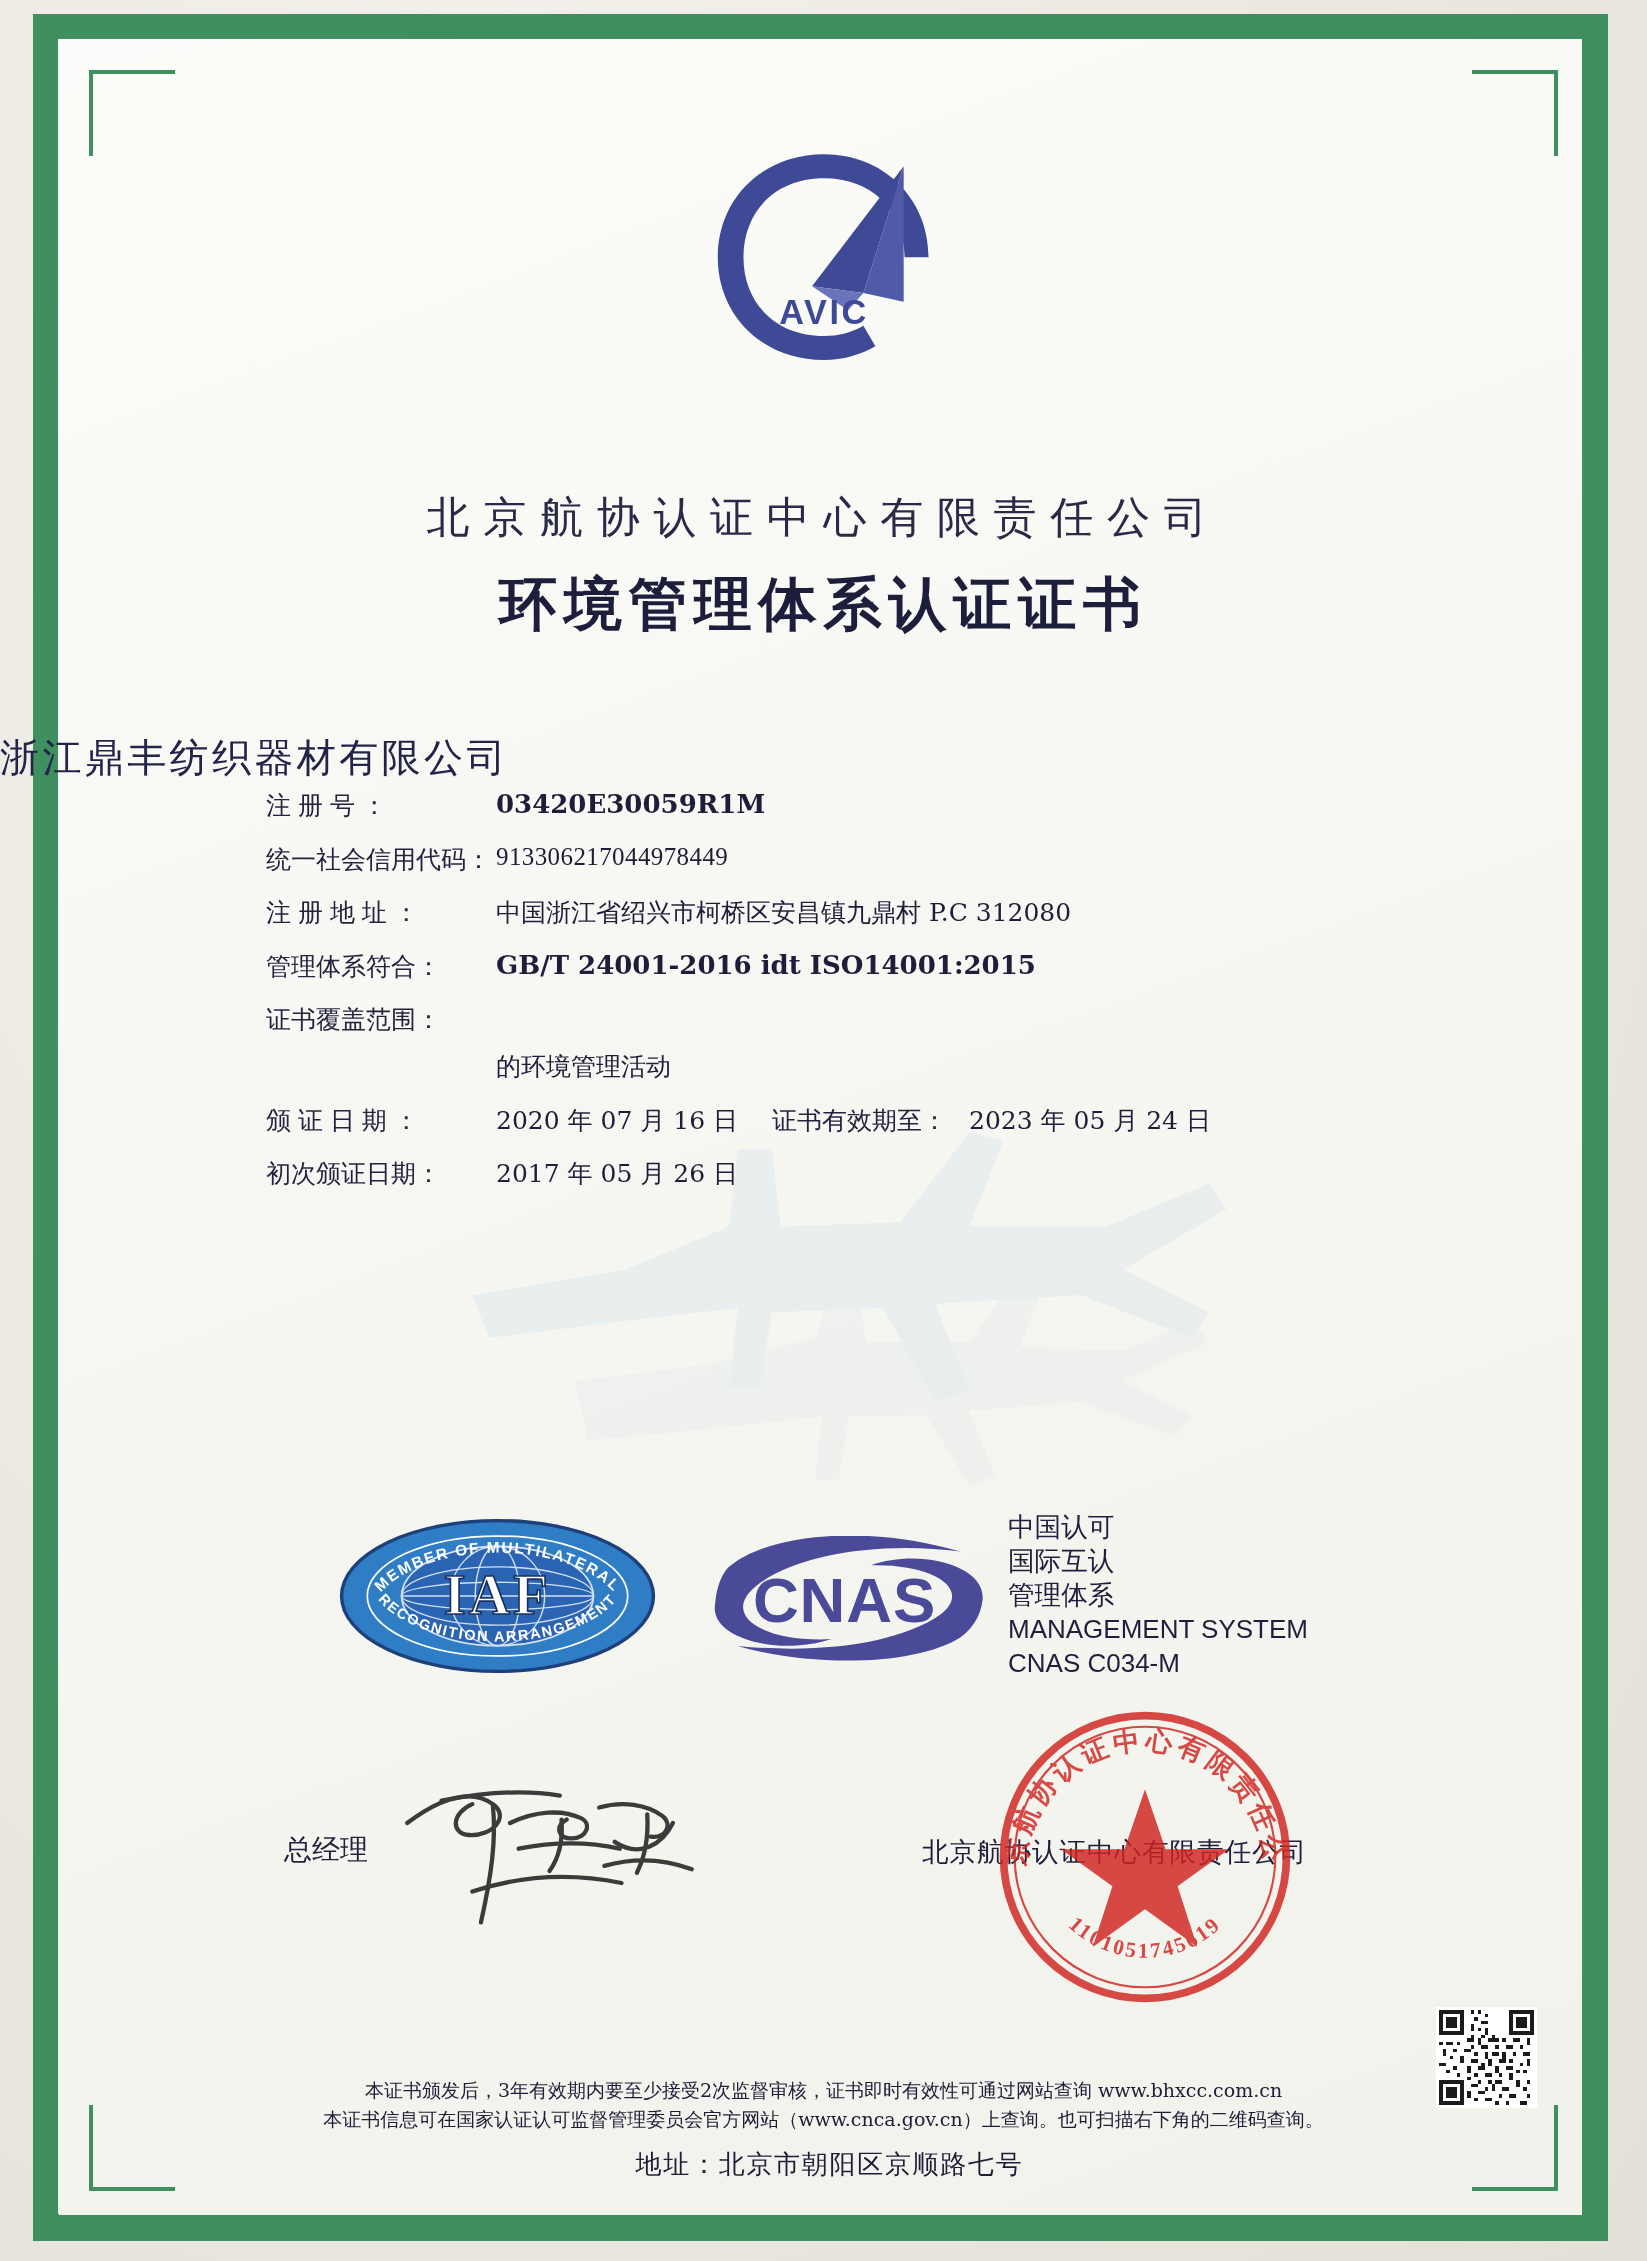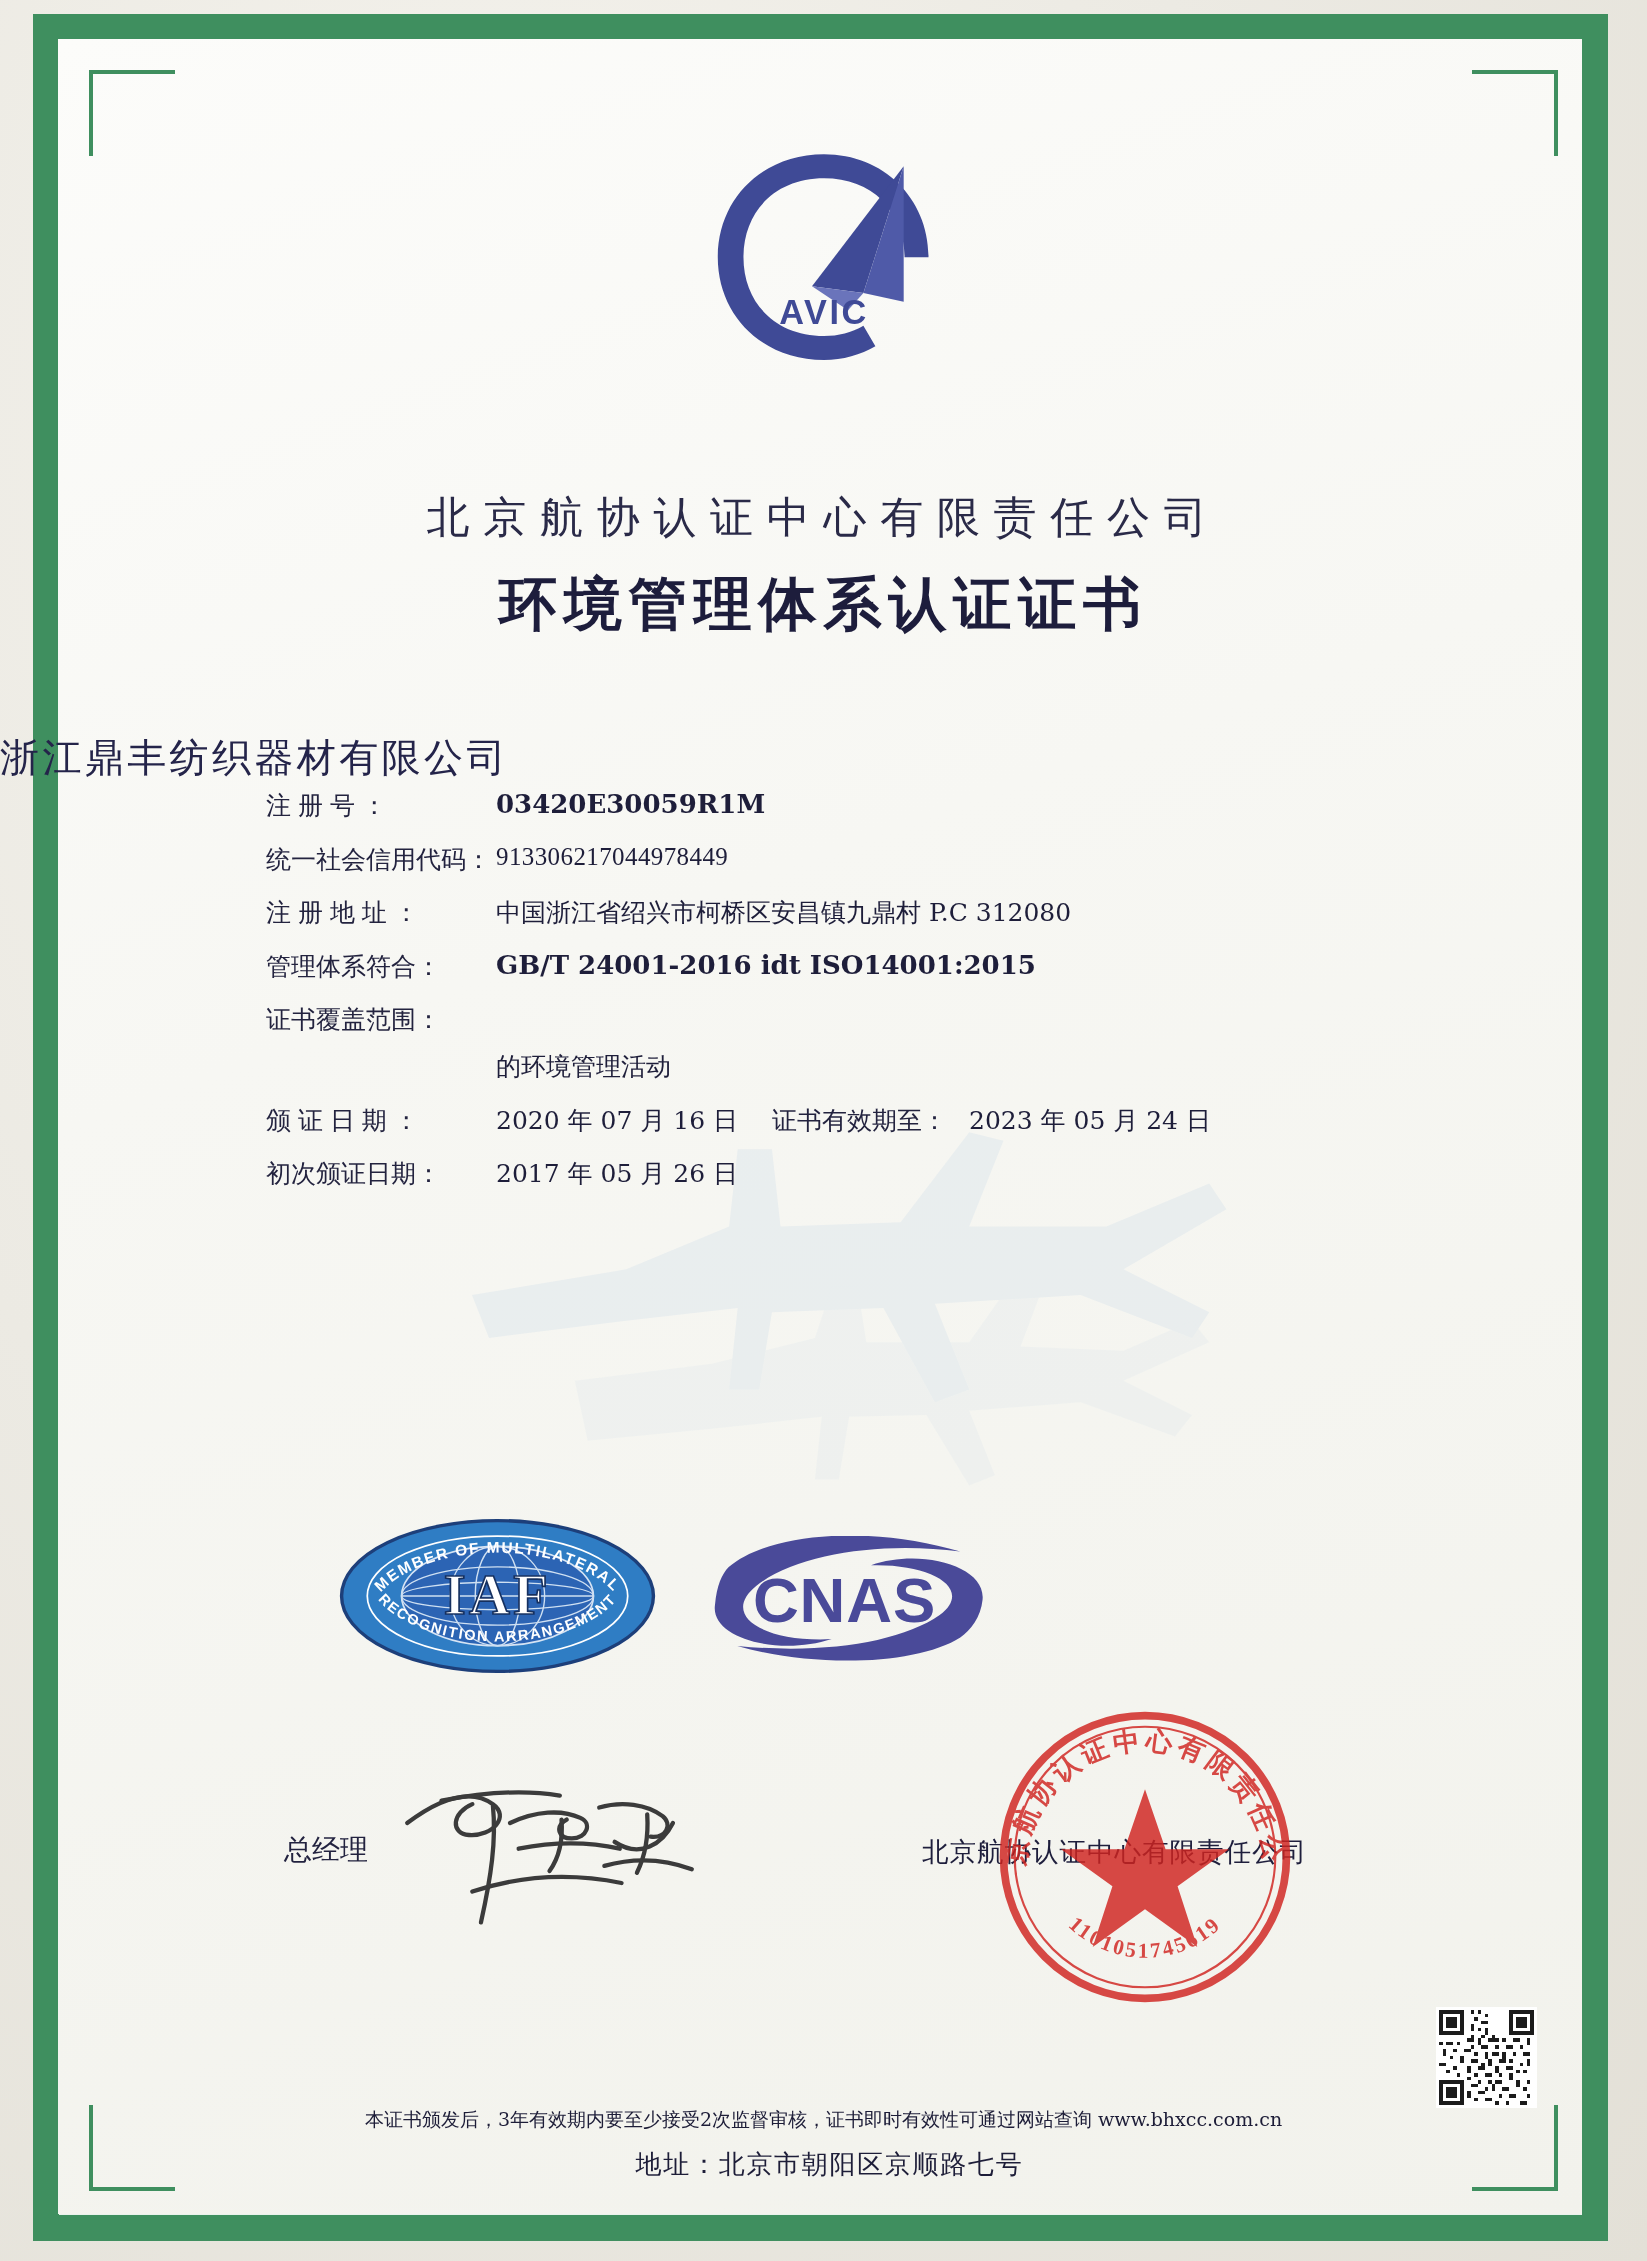--- a/index.html
+++ b/index.html
@@ -322,20 +322,27 @@
     </text>
     <text x="185" y="112" text-anchor="middle" font-family="Liberation Serif, serif" font-size="66" font-weight="bold" fill="#ffffff" stroke="#16305f" stroke-width="2" letter-spacing="4">IAF</text>
   </svg>
 
   <svg class="cnas" viewBox="0 0 330 150">
     <path d="M30 36 C80 -6 200 -12 300 18 C210 6 110 20 62 58 C20 92 70 124 150 120 C90 140 8 120 14 80 C16 58 22 44 30 36 Z" fill="#4a4a99"></path>
     <path d="M300 118 C250 150 130 154 40 128 C140 138 230 124 276 92 C316 62 268 32 196 34 C252 14 330 34 326 74 C324 94 312 110 300 118 Z" fill="#4a4a99"></path>
     <text x="165" y="100" text-anchor="middle" font-family="Liberation Sans, sans-serif" font-size="74" font-weight="bold" fill="#4a4a99" letter-spacing="1">CNAS</text>
   </svg>
 
+  <div class="cnas-text">
+    <div>中国认可</div>
+    <div>国际互认</div>
+    <div>管理体系</div>
+    <div class="en">MANAGEMENT SYSTEM</div>
+    <div class="en">CNAS C034-M</div>
+  </div>
 
   <div class="gm-label">总经理</div>
 
   <svg class="signature" viewBox="0 0 400 210">
     <g fill="none" stroke="#3b3b3b" stroke-width="5" stroke-linecap="round">
       <path d="M20 70 C60 40 95 30 120 48 C140 62 120 86 92 84 C70 82 72 58 96 48"></path>
       <path d="M60 44 C100 36 150 30 198 38"></path>
       <path d="M120 50 C124 90 118 132 106 186"></path>
       <path d="M140 70 C170 56 200 54 222 64 C236 70 230 88 212 88 C196 88 192 74 206 66"></path>
       <path d="M150 100 C190 92 232 92 268 100"></path>
@@ -454,17 +461,18 @@
       <rect x="20" y="27" width="1" height="1"></rect>
         <rect x="24" y="27" width="2" height="1"></rect>
       <rect x="10" y="8" width="1" height="1"></rect>
         <rect x="13" y="8" width="1" height="1"></rect>
         <rect x="16" y="8" width="1" height="1"></rect>
     </g>
   </svg>
 
   <div class="footnotes">
     <div>本证书颁发后，3年有效期内要至少接受2次监督审核，证书即时有效性可通过网站查询 www.bhxcc.com.cn</div>
+    <div>本证书信息可在国家认证认可监督管理委员会官方网站（www.cnca.gov.cn）上查询。也可扫描右下角的二维码查询。</div>
   </div>
 
   <div class="address">地址：北京市朝阳区京顺路七号</div>
 </div>
 
 
 </body></html>

